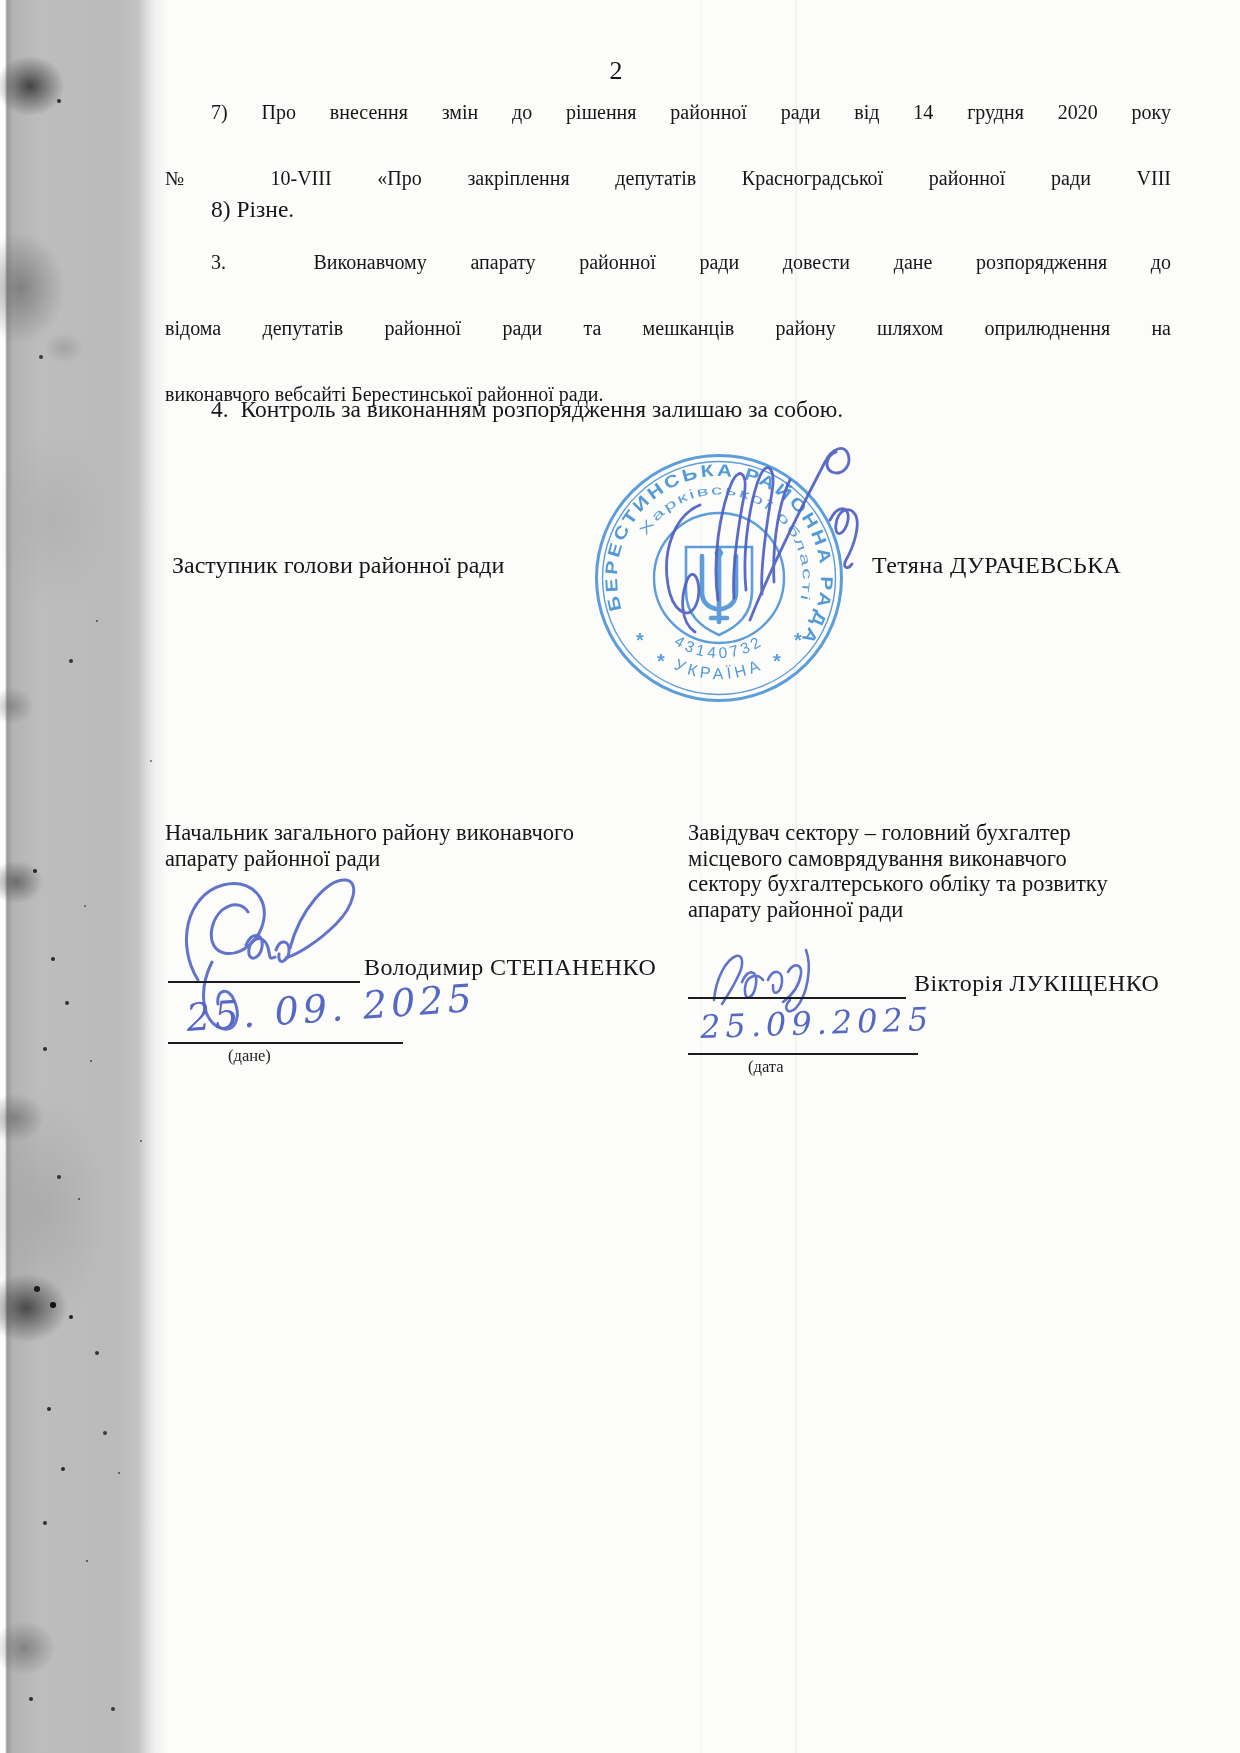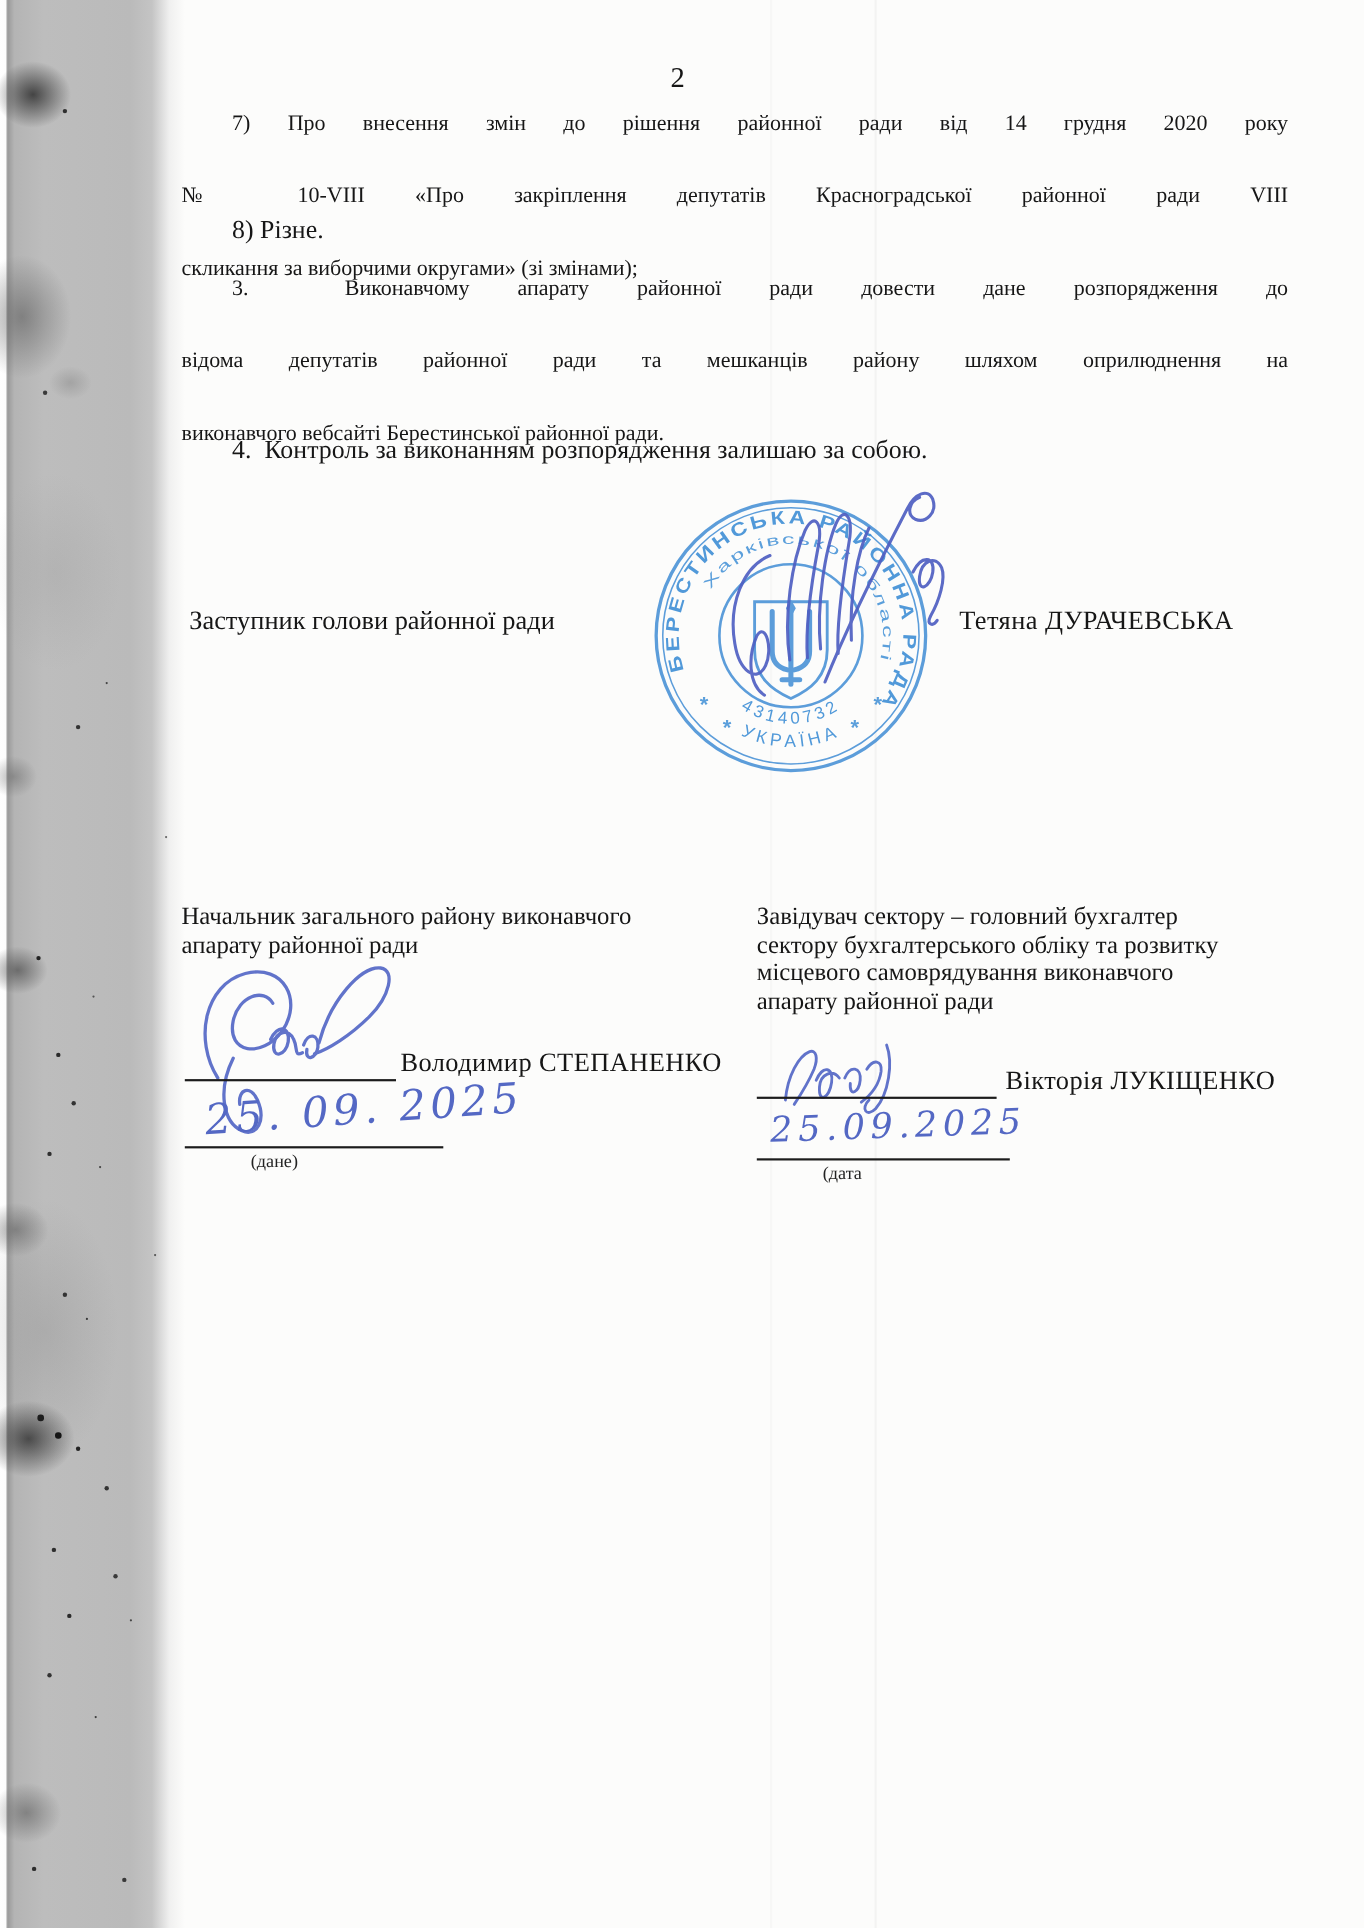--- a/index.html
+++ b/index.html
@@ -65,21 +65,20 @@
   <div class="scan-strip"></div>
   <div class="speckles"></div>
   <div class="scanline" style="left:795px;"></div>
   <div class="scanline" style="left:700px;opacity:.6;"></div>
 
   <div class="pagenum">2</div>
 
   <div class="para" style="top:96px;">
     <div class="jl indent">7)&nbsp;Про внесення змін до рішення районної ради від 14 грудня 2020 року</div>
     <div class="jl">№&nbsp;10-VIII «Про закріплення депутатів Красноградської районної ради VIII</div>
-    <div class="jl last">скликання за виборчими округами» (зі змінами);</div>
   </div>
 
   <div class="simple-line" style="top:196px;">8)&nbsp;Різне.</div>
 
   <div class="para" style="top:246px;">
     <div class="jl indent">3.&nbsp;&nbsp;Виконавчому апарату районної ради довести дане розпорядження до</div>
     <div class="jl">відома депутатів районної ради та мешканців району шляхом оприлюднення на</div>
     <div class="jl last">виконавчого вебсайті Берестинської районної ради.</div>
   </div>
 
@@ -159,22 +158,22 @@
   </svg>
 
   <div class="rule" style="left:168px;top:981px;width:192px;"></div>
   <div class="sign-name" style="left:364px;top:954px;text-align:center;">Володимир СТЕПАНЕНКО</div>
   <div class="hand hand-l" style="left:186px;top:986px;">25. 09. 2025</div>
   <div class="rule" style="left:168px;top:1042px;width:235px;"></div>
   <div class="date-label" style="left:228px;top:1046px;">(дане)</div>
 
   <div class="block-title" style="left:688px;top:820px;">
     <div>Завідувач сектору – головний бухгалтер</div>
+    <div>місцевого самоврядування виконавчого</div>
     <div>сектору бухгалтерського обліку та розвитку</div>
-    <div>місцевого самоврядування виконавчого</div>
     <div>апарату районної ради</div>
   </div>
 
   <svg style="left:702px;top:942px;" width="140" height="80" viewBox="0 0 140 80">
     <g stroke="#5165c5" stroke-width="2.6" fill="none" stroke-linecap="round" opacity="0.9">
       <path d="M 12 58 C 14 36 24 18 34 14 C 40 12 42 20 38 30 C 32 44 24 56 20 62"></path>
       <path d="M 40 40 c 6 -14 16 -12 14 2 c -2 14 -12 20 -11 4 c 1 -12 12 -16 18 -8"></path>
       <path d="M 66 38 c 5 -12 15 -10 14 2 c -1 11 -10 16 -9 3"></path>
       <path d="M 86 30 c 6 -10 14 -8 13 2 c -2 14 -10 22 -18 28"></path>
       <path d="M 104 8 C 110 24 106 52 94 66 C 86 74 80 66 88 58"></path>

